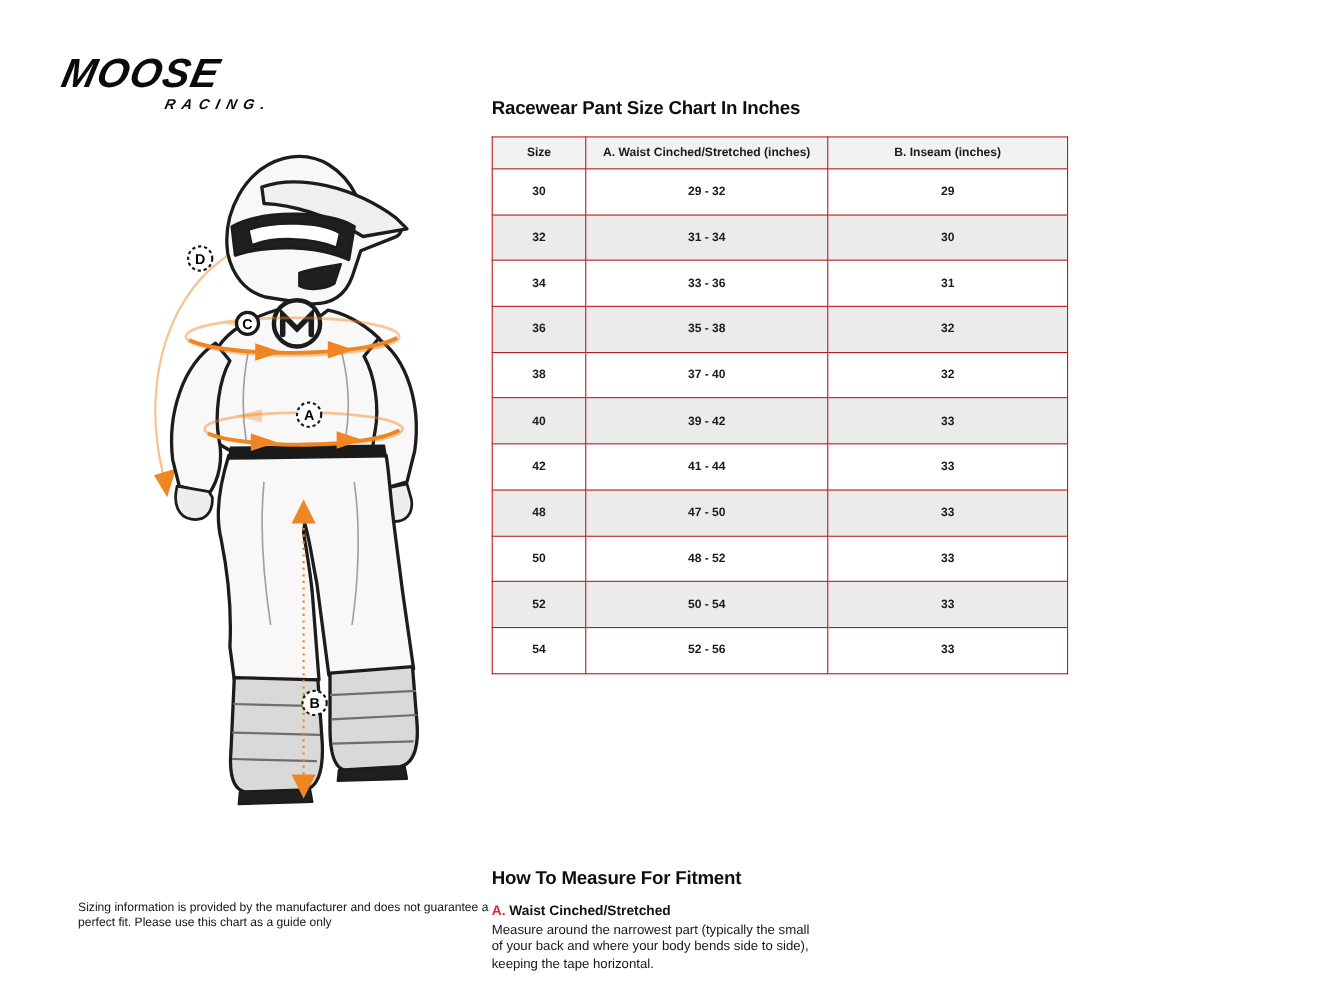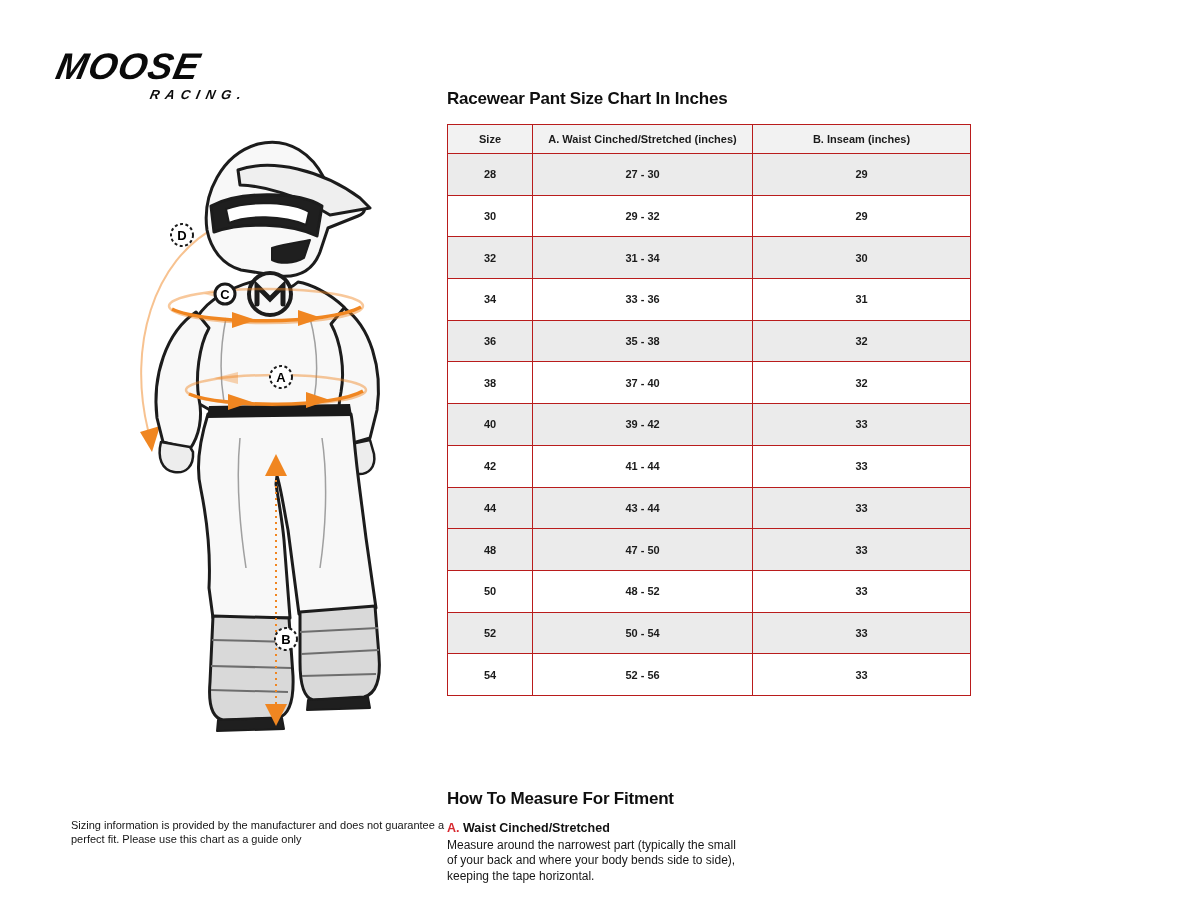--- a/index.html
+++ b/index.html
@@ -150,25 +150,20 @@
         <col class="c-inseam">
       </colgroup>
     <thead>
       <tr>
         <th>Size</th>
         <th>A. Waist Cinched/Stretched (inches)</th>
         <th>B. Inseam (inches)</th>
       </tr>
     </thead>
     <tbody>
-        <tr class="alt">
-          <td>28</td>
-          <td>27 - 30</td>
-          <td>29</td>
-        </tr>
         <tr>
           <td>30</td>
           <td>29 - 32</td>
           <td>29</td>
         </tr>
         <tr class="alt">
           <td>32</td>
           <td>31 - 34</td>
           <td>30</td>
         </tr>
@@ -188,25 +183,20 @@
           <td>32</td>
         </tr>
         <tr class="alt">
           <td>40</td>
           <td>39 - 42</td>
           <td>33</td>
         </tr>
         <tr>
           <td>42</td>
           <td>41 - 44</td>
-          <td>33</td>
-        </tr>
-        <tr class="alt">
-          <td>44</td>
-          <td>43 - 44</td>
           <td>33</td>
         </tr>
         <tr class="alt">
           <td>48</td>
           <td>47 - 50</td>
           <td>33</td>
         </tr>
         <tr>
           <td>50</td>
           <td>48 - 52</td>

